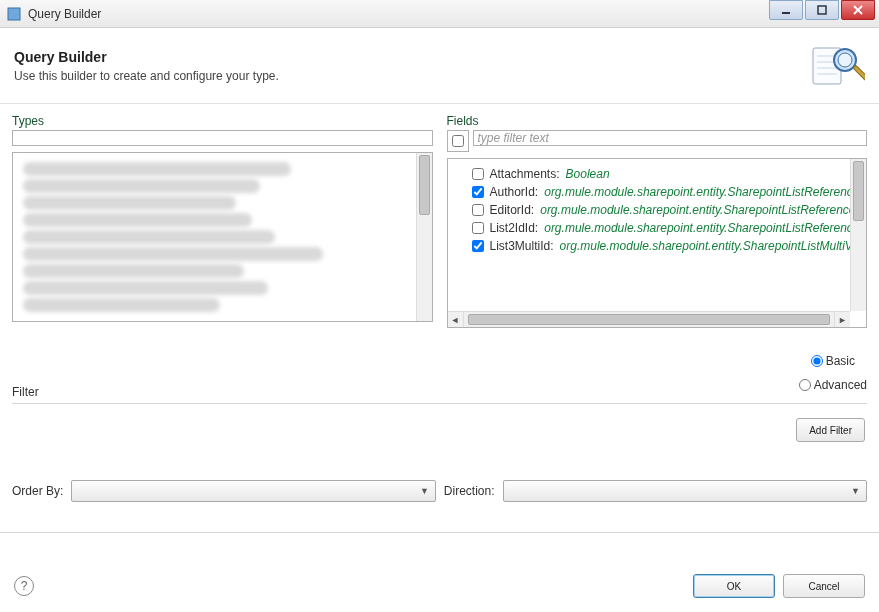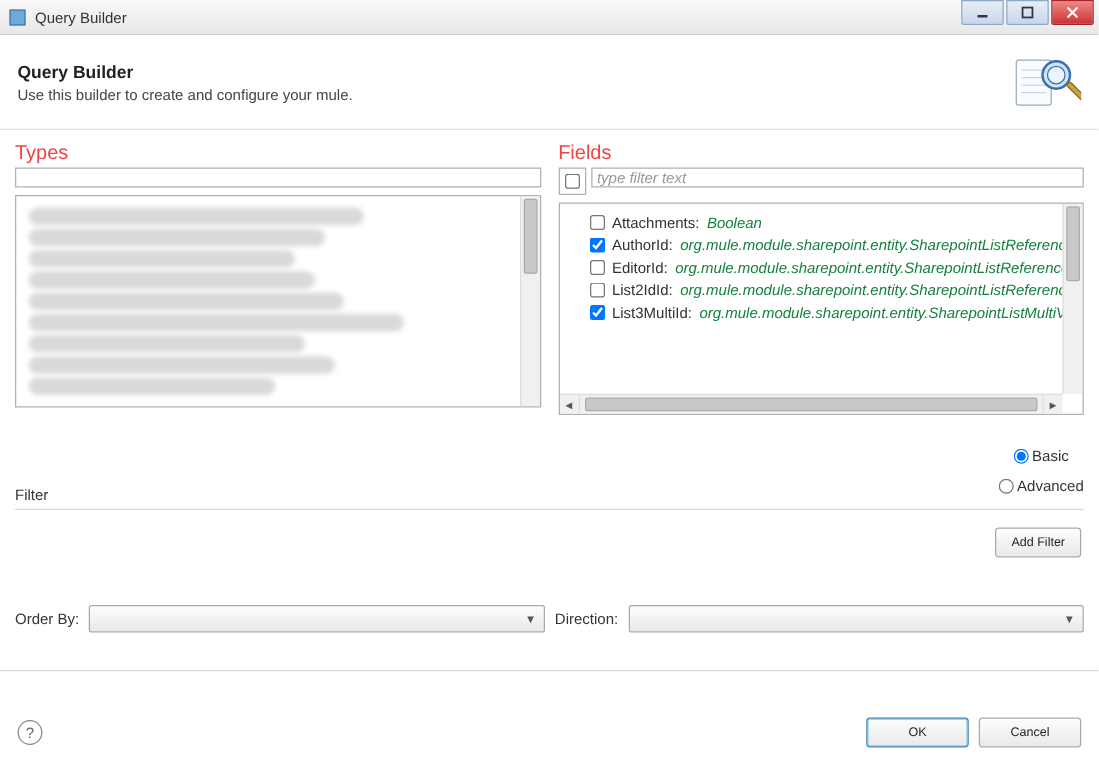--- a/index.html
+++ b/index.html
@@ -59,21 +59,21 @@
 }
 .header .htext { flex: 1; }
 .header h1 { font-size: 14px; font-weight: bold; color: #222; margin-bottom: 4px; }
 .header p { font-size: 12px; color: #444; }
 .header .hicon { width: 56px; height: 56px; }
 
 .body { padding: 10px 12px 6px 12px; }
 
 .twocol { display: flex; gap: 14px; }
 .col { flex: 1; min-width: 0; }
-.col-label { font-size: 16px; color: #ef4444; margin-bottom: 2px; display: block; }
+.col-label { font-size: 12px; color: #14532d; margin-bottom: 2px; display: block; }
 
 .text-input {
   width: 100%;
   height: 16px;
   border: 1px solid #b0b0b0;
   padding: 2px 4px;
   font-size: 12px;
 }
 
 .fields-top { display: flex; gap: 4px; }
@@ -235,21 +235,21 @@
       <svg width="10" height="10" viewBox="0 0 10 10">
           <path d="M1 1 L9 9 M9 1 L1 9" stroke="#fff" stroke-width="1.8"></path>
         </svg>
     </div>
   </div>
 </div>
 
 <div class="header">
   <div class="htext">
     <h1>Query Builder</h1>
-    <p>Use this builder to create and configure your mule.</p>
+    <p>Use this builder to create and configure your type.</p>
   </div>
   <div class="hicon">
     <svg width="56" height="56" viewBox="0 0 56 56">
       <rect x="4" y="10" width="28" height="36" rx="2" fill="#fafcff" stroke="#9ab"></rect>
       <line x1="8" y1="18" x2="28" y2="18" stroke="#c9d6e7"></line>
       <line x1="8" y1="24" x2="28" y2="24" stroke="#c9d6e7"></line>
       <line x1="8" y1="30" x2="28" y2="30" stroke="#c9d6e7"></line>
       <line x1="8" y1="36" x2="28" y2="36" stroke="#c9d6e7"></line>
       <circle cx="36" cy="22" r="11" fill="#cfe4f8" stroke="#3d70a8" stroke-width="2"></circle>
       <circle cx="36" cy="22" r="7" fill="#eaf4ff" stroke="#3d70a8"></circle>

